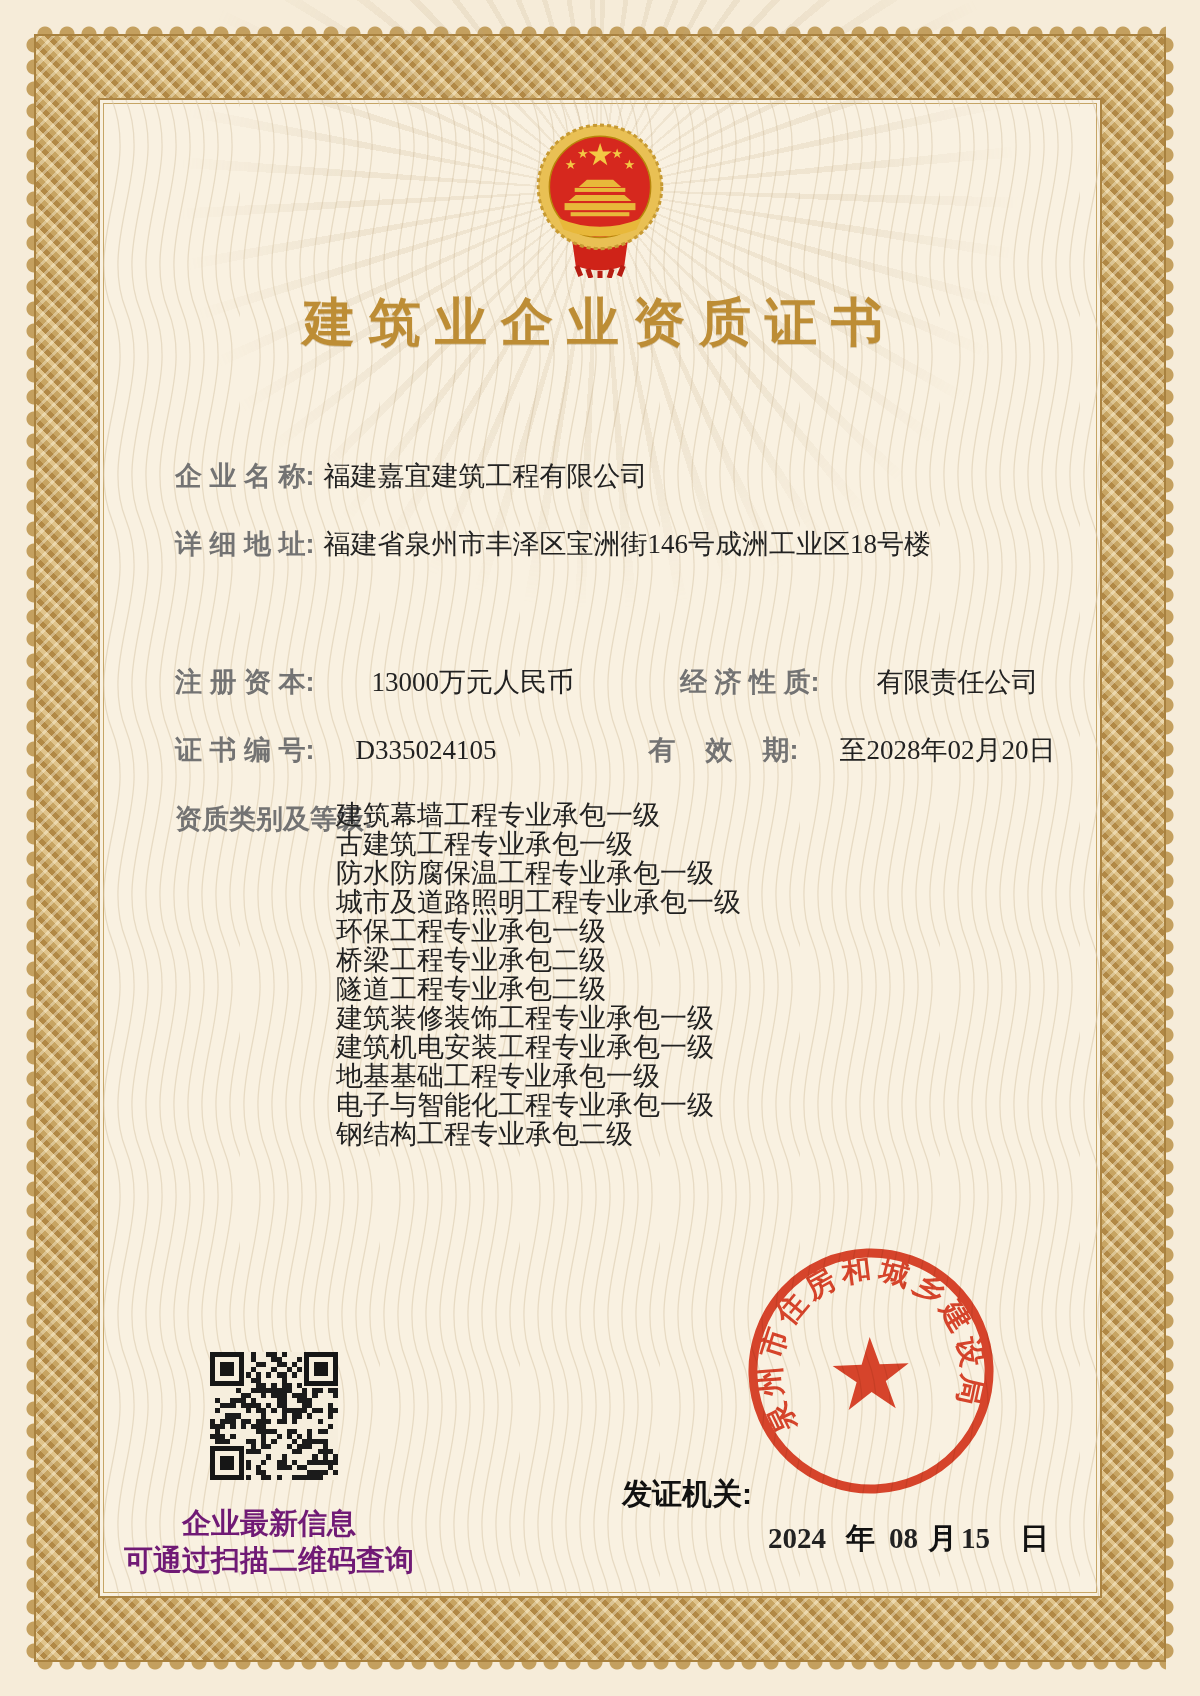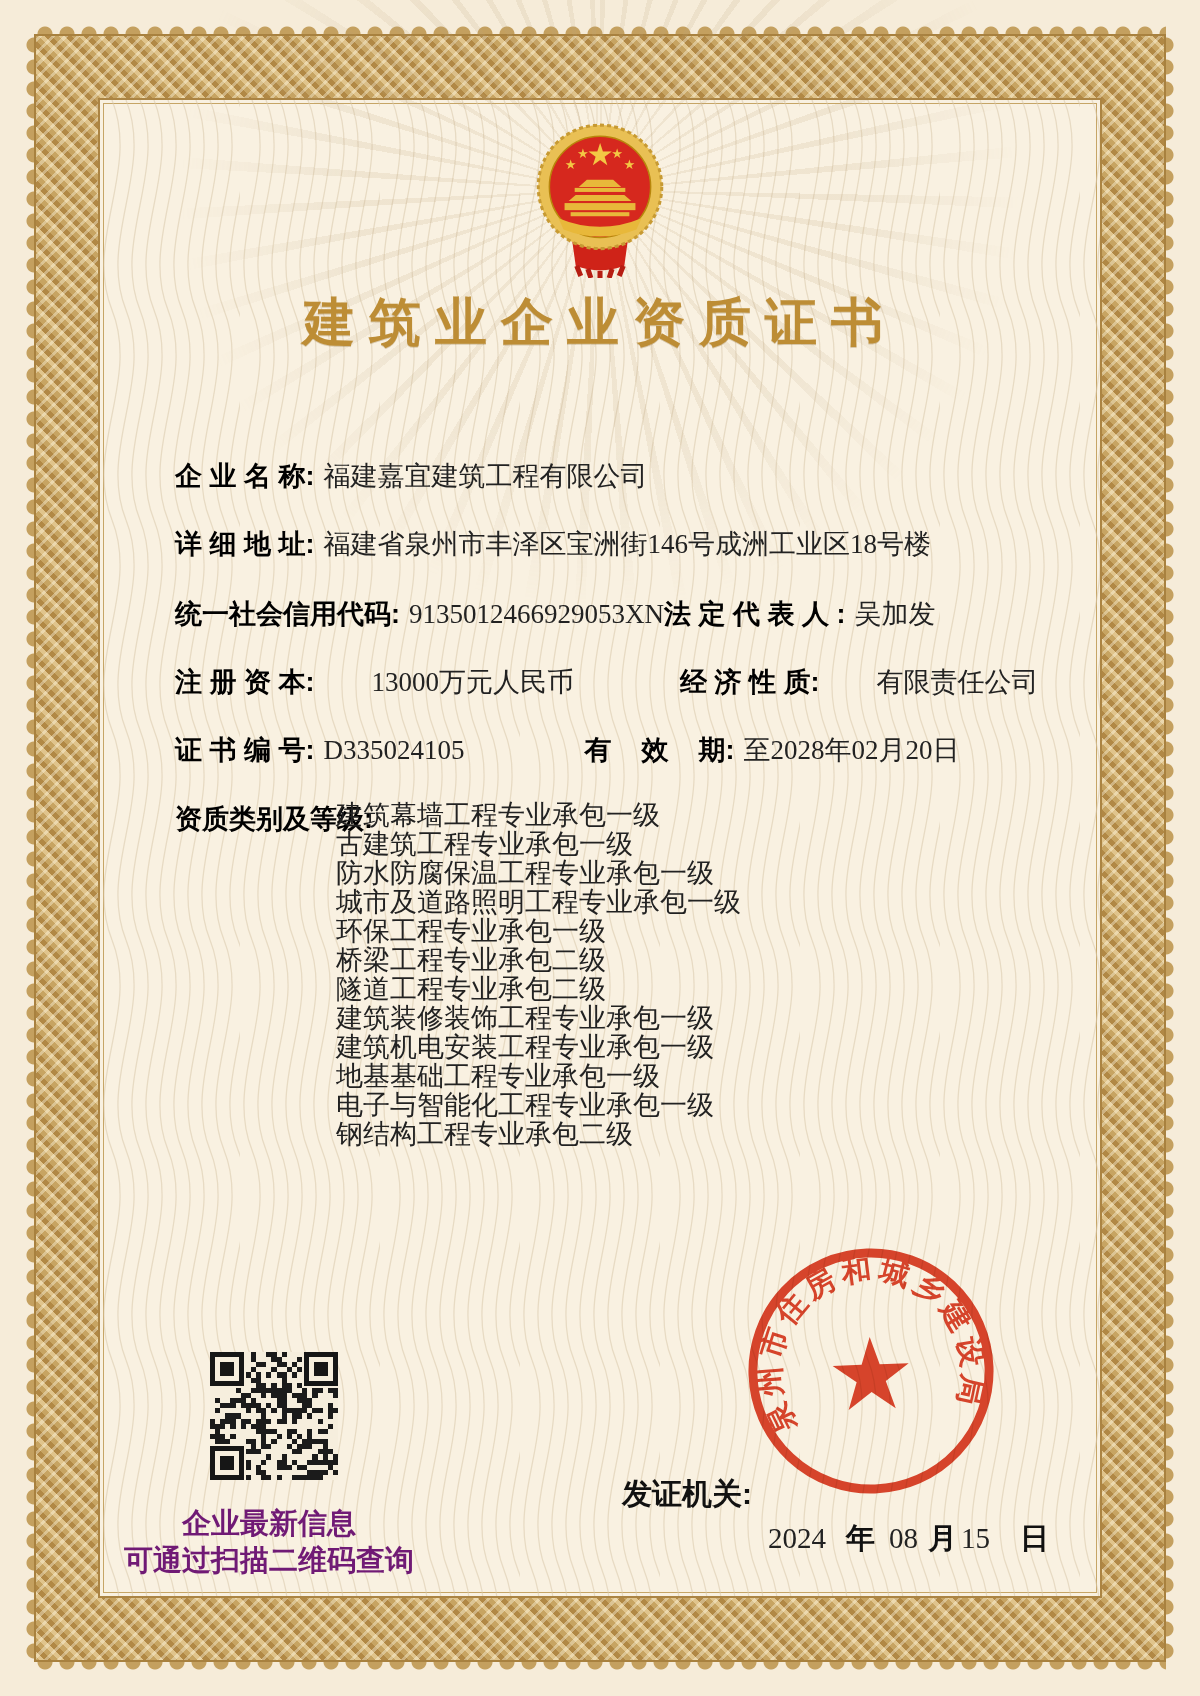--- a/index.html
+++ b/index.html
@@ -49,44 +49,44 @@
   .emblem{position:absolute; left:524px; top:116px; width:152px; height:162px;}
   
   .cert-title{
     position:absolute; left:0; right:0; top:288px; text-align:center;
     font-family:"Liberation Sans","DejaVu Sans",sans-serif;
     font-size:52px; font-weight:800; letter-spacing:14px; color:#bd8d35;
     text-shadow:0 1px 0 rgba(120,80,10,.25);
   }
   
   .row{position:absolute; left:175px; display:flex; align-items:baseline; font-size:27px; line-height:32px; white-space:pre;}
-  .lbl{font-family:"Liberation Sans","DejaVu Sans",sans-serif; font-weight:700; color:#000000; white-space:pre;}
+  .lbl{font-family:"Liberation Sans","DejaVu Sans",sans-serif; font-weight:700; color:#737373; white-space:pre;}
   .val{font-family:"Liberation Serif","DejaVu Serif",serif; color:#222; white-space:pre;padding-left:9px;}
-  .r1{top:460px;} .r2{top:528px;} .r3{top:598px;} .r4{top:666px;gap:48px;} .r5{top:734px;}
+  .r1{top:460px;} .r2{top:528px;} .r3{top:598px;} .r4{top:666px;gap:48px;} .r5{top:734px;gap:32px;}
   .gap60{margin-left:58px;} .gap80{margin-left:120px;}
   
   .quals-label{position:absolute; left:175px; top:801px; font-size:27px;}
   .quals-list{position:absolute; left:336px; top:801px; font-size:27px; line-height:29px;}
   .quals-list .q{font-family:"Liberation Serif","DejaVu Serif",serif; color:#222; white-space:pre;}
   
   .qr{position:absolute; left:210px; top:1352px; width:128px; height:128px; background:#f6eedd;}
   .qr .mods{position:absolute; inset:0; display:grid;
     grid-template-columns:repeat(25,1fr); grid-template-rows:repeat(25,1fr);}
   .qr .mods i{background:#1b1b1b;}
   .finder{position:absolute; width:34px; height:34px; border:5px solid #161616; background:#f6eedd; box-sizing:border-box;}
   .finder::after{content:''; position:absolute; inset:5px; background:#161616;}
   .f-tl{left:0;top:0;} .f-tr{right:0;top:0;} .f-bl{left:0;bottom:0;}
   .qr-caption{position:absolute; left:119px; width:300px; text-align:center;
     font-family:"Liberation Sans","DejaVu Sans",sans-serif; font-weight:700; font-size:29px; color:#701a75; white-space:pre;}
   .cap1{top:1504px;} .cap2{top:1541px;}
   
   .issuer{position:absolute; left:622px; top:1474px;
     font-family:"Liberation Sans","DejaVu Sans",sans-serif; font-weight:700; font-size:30px; color:#111;}
   .date-row{position:absolute; left:768px; top:1519px; font-size:29px; display:flex; align-items:baseline;}
-  .date-row .num{font-family:"Liberation Serif","DejaVu Serif",serif; color:#222;}
+  .date-row .num{font-family:"Liberation Serif","DejaVu Serif",serif; color:#222;font-weight:bold;}
   .date-row .unit{font-family:"Liberation Sans","DejaVu Sans",sans-serif; font-weight:700; color:#111;}
   .dgap1{margin-left:20px;} .dgap2{margin-left:14px;} .dgap3{margin-left:10px;} .dgap4{margin-left:4px;} .dgap5{margin-left:30px;}
   .seal{position:absolute; left:742px; top:1242px; width:258px; height:258px;
     mix-blend-mode:multiply; opacity:.93; transform:rotate(-2deg); pointer-events:none;}
 </style>
 </head>
 <body>
 
 <div class="certificate">
 
@@ -142,23 +142,20 @@
   <div class="cert-title">建筑业企业资质证书</div>
 
   <div class="row r1">
     <span class="lbl">企 业 名 称:</span><span class="val">福建嘉宜建筑工程有限公司</span>
   </div>
 
   <div class="row r2">
     <span class="lbl">详 细 地 址:</span><span class="val">福建省泉州市丰泽区宝洲街146号成洲工业区18号楼</span>
   </div>
 
-  <div class="row r3">
-    <span class="lbl">统一社会信用代码:</span><span class="val">9135012466929053XN</span><span class="lbl">法 定 代 表 人 :</span><span class="val">吴加发</span>
-  </div>
 
   <div class="row r4">
     <span class="lbl">注 册 资 本:</span><span class="val">13000万元人民币</span><span class="lbl gap60">经 济 性 质:</span><span class="val">有限责任公司</span>
   </div>
 
   <div class="row r5">
     <span class="lbl">证 书 编 号:</span><span class="val">D335024105</span><span class="lbl gap80">有    效    期:</span><span class="val">至2028年02月20日</span>
   </div>
 
   <div class="quals-label lbl">资质类别及等级:</div>

